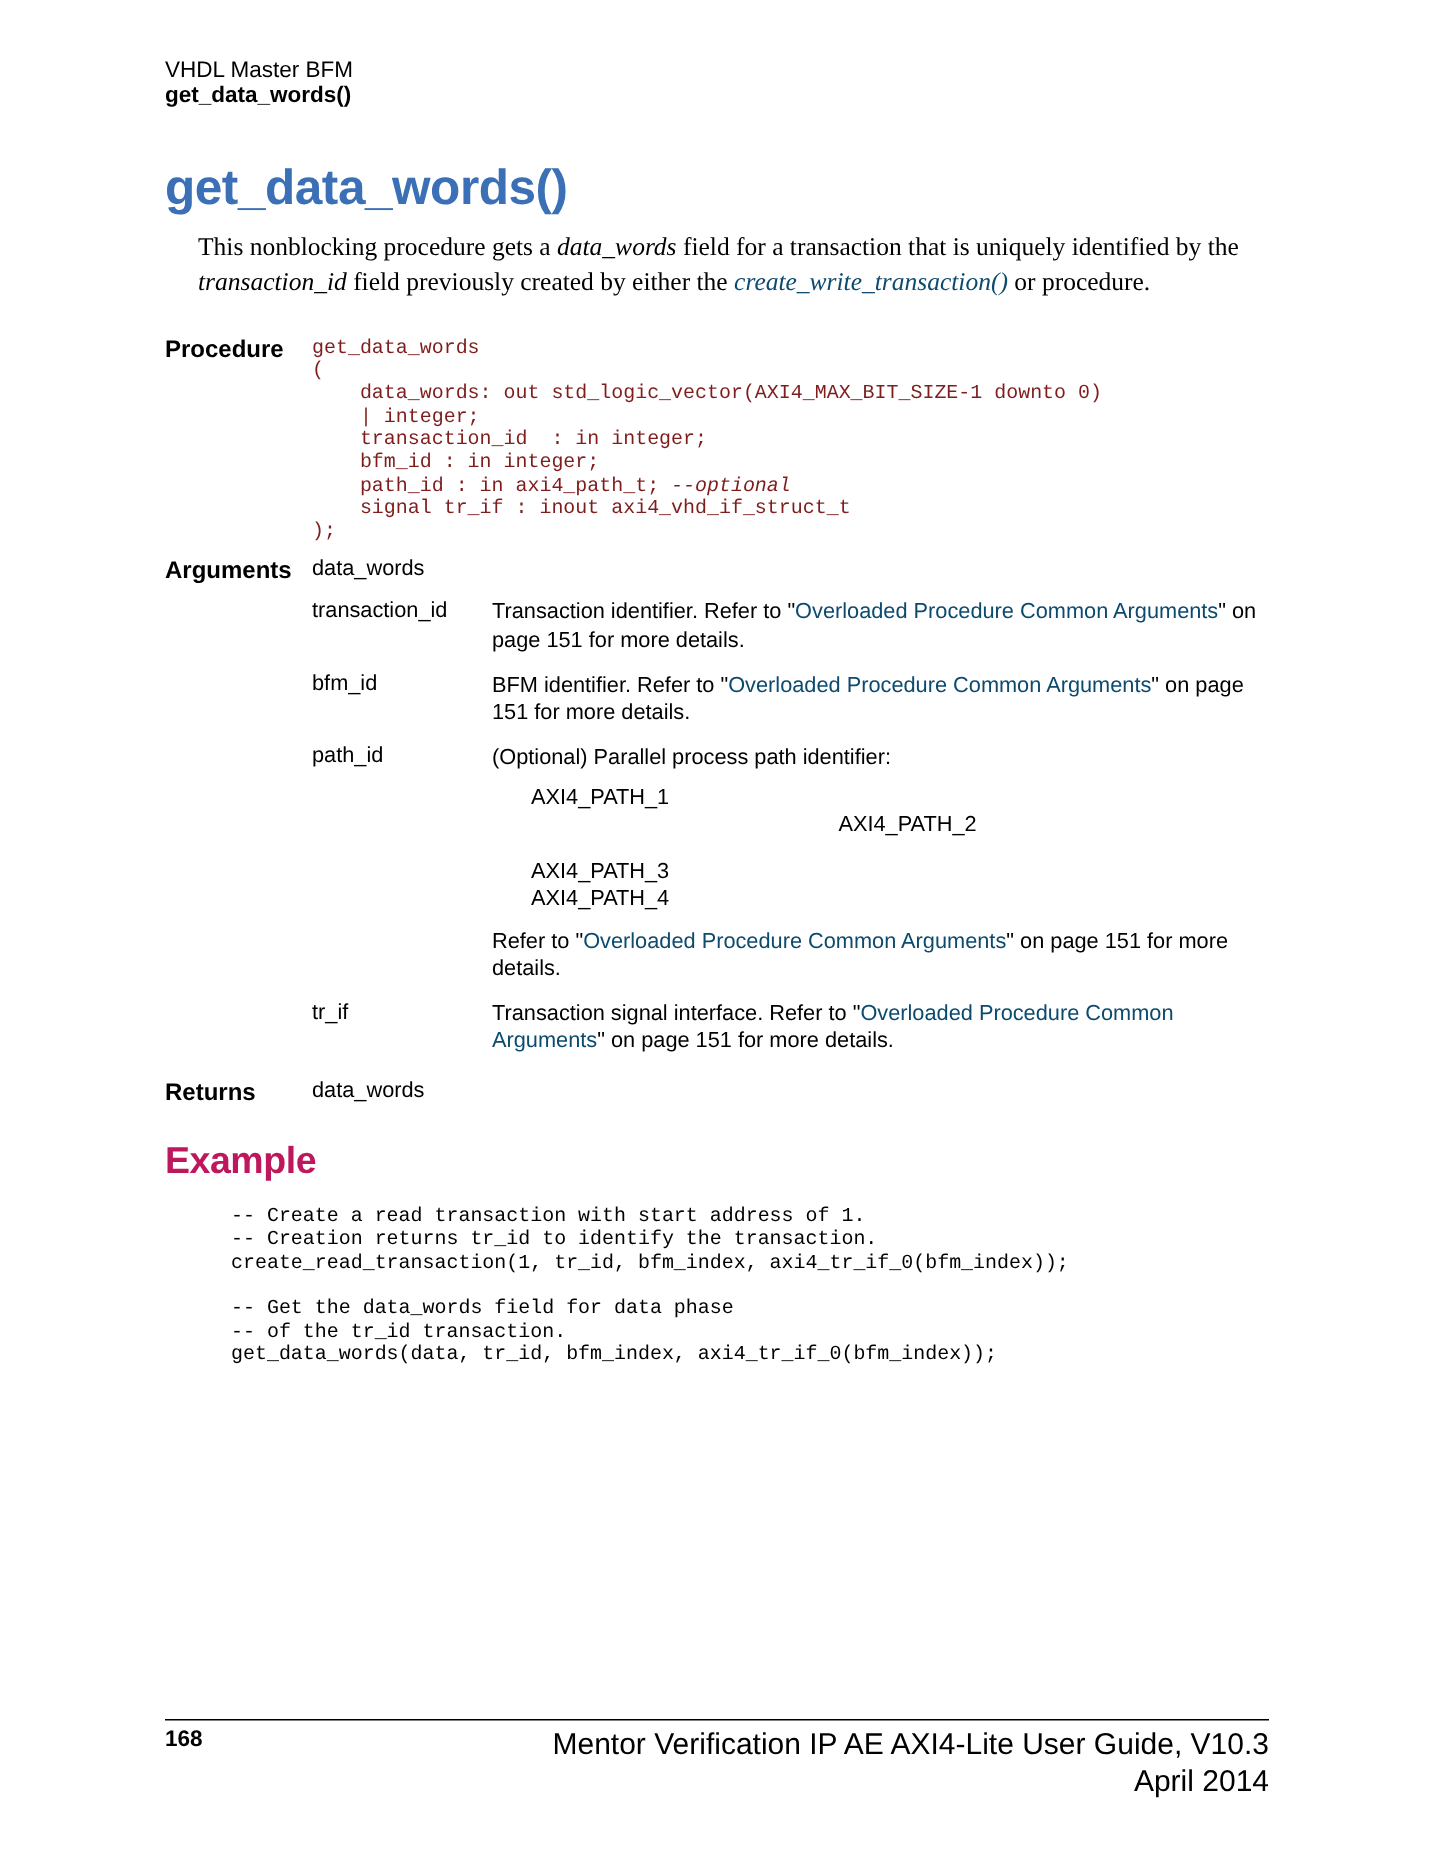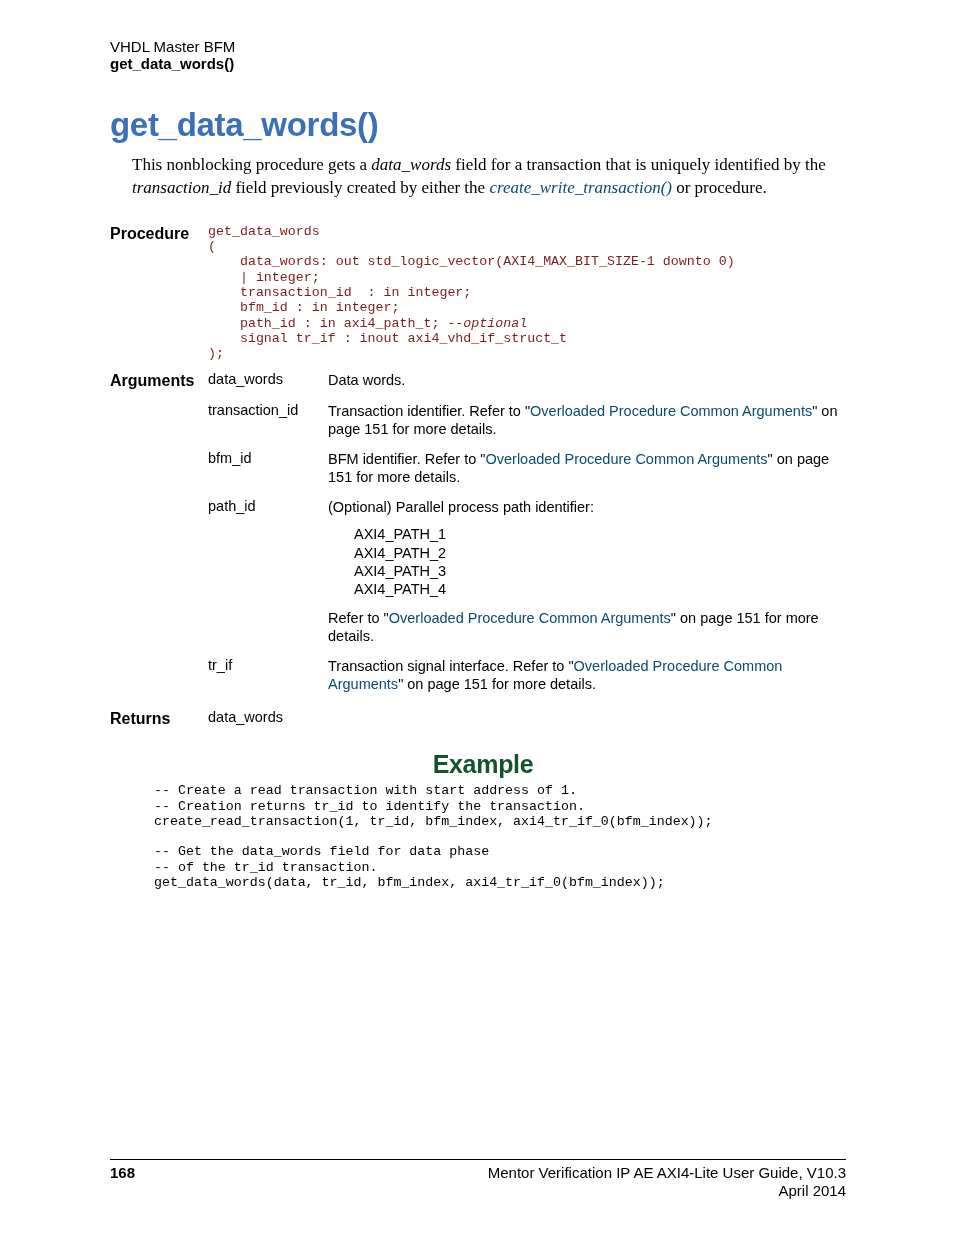--- a/index.html
+++ b/index.html
@@ -88,27 +88,26 @@
       font-family: Arial, Helvetica, sans-serif;
       font-size: 14.5px;
       line-height: 1.25;
     }
     .path-list {
       margin: 10px 0 10px 26px;
       font-size: 14.5px;
       line-height: 1.2;
     }
     h2.example-heading {
-      color: #14532d;
+      color: #be185d;
       font-size: 25px;
       font-weight: bold;
       margin-top: 22px;
-      margin-bottom: 4px;
+      margin-bottom: 14px;
       letter-spacing: -0.3px;
-      text-align: center;
     }
     pre.example-code {
       font-family: "Courier New", Courier, monospace;
       font-size: 13.3px;
       line-height: 1.15;
       white-space: pre;
       margin-left: 44px;
     }
     .footer {
       position: absolute;
@@ -125,21 +124,21 @@
       display: flex;
       justify-content: space-between;
       align-items: flex-start;
     }
     .page-num {
       font-weight: bold;
       font-size: 15px;
     }
     .footer-right {
       text-align: right;
-      font-size: 15px;
+      font-size: 20px;
       line-height: 1.25;
     }
   </style>
 </head>
 <body>
 
 <div class="header-line1">VHDL Master BFM</div>
 <div class="header-line2">get_data_words()</div>
 
 <h1 class="title">get_data_words()</h1>
@@ -162,21 +161,20 @@
 <span>);</span></pre>
   </div>
 </div>
 
 <div class="section" style="margin-top:6px;">
   <div class="section-label">Arguments</div>
   <div class="section-body args-table">
 
     <div class="arg-row">
       <div class="arg-name">data_words</div>
-      <div class="arg-desc">Data words.</div>
     </div>
 
     <div class="arg-row">
       <div class="arg-name">transaction_id</div>
       <div class="arg-desc">
         <span>Transaction identifier. Refer to "</span><span class="blue-link">Overloaded Procedure Common Arguments</span><span>" on page 151 for more details.</span>
       </div>
     </div>
 
     <div class="arg-row">
@@ -185,21 +183,21 @@
         <span>BFM identifier. Refer to "</span><span class="blue-link">Overloaded Procedure Common Arguments</span><span>" on page 151 for more details.</span>
       </div>
     </div>
 
     <div class="arg-row">
       <div class="arg-name">path_id</div>
       <div class="arg-desc">
         <div>(Optional) Parallel process path identifier:</div>
         <div class="path-list">
           <div style="margin-bottom:1px;">AXI4_PATH_1</div>
-          <div style="margin-bottom:1px;">AXI4_PATH_2</div>
+          <div style="margin-bottom:13px;text-align:center;">AXI4_PATH_2</div>
           <div style="margin-bottom:1px;">AXI4_PATH_3</div>
           <div>AXI4_PATH_4</div>
         </div>
         <div>
           <span>Refer to "</span><span class="blue-link">Overloaded Procedure Common Arguments</span><span>" on page 151 for more details.</span>
         </div>
       </div>
     </div>
 
     <div class="arg-row" style="margin-bottom:6px;">

